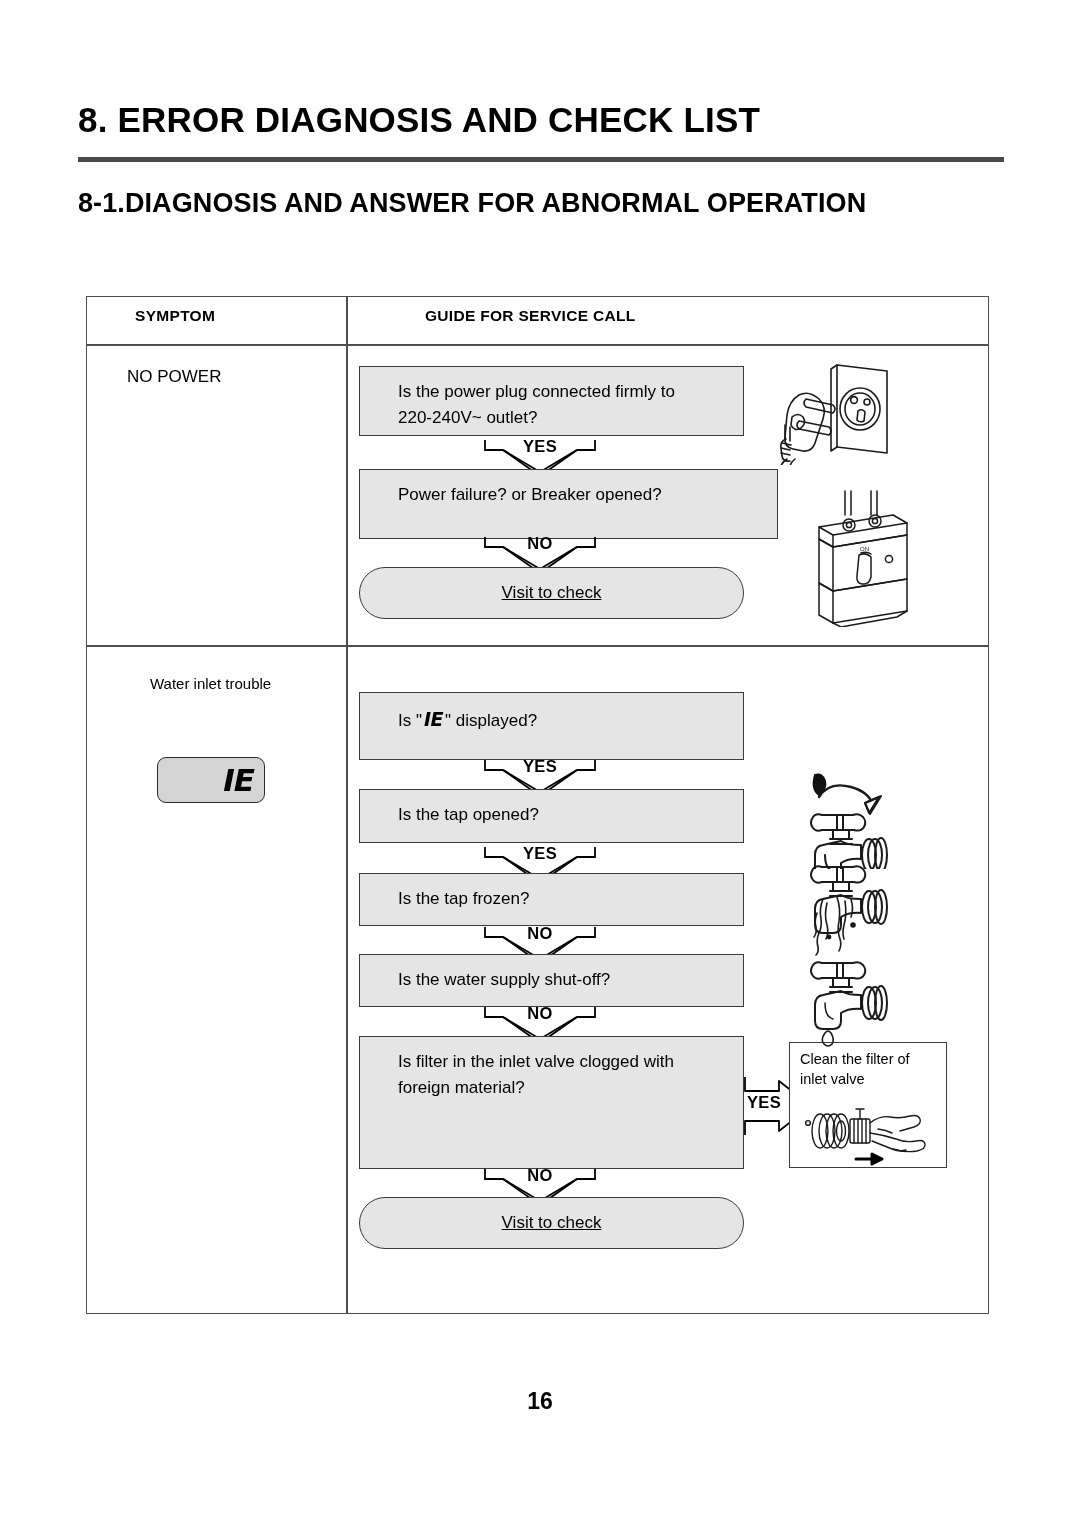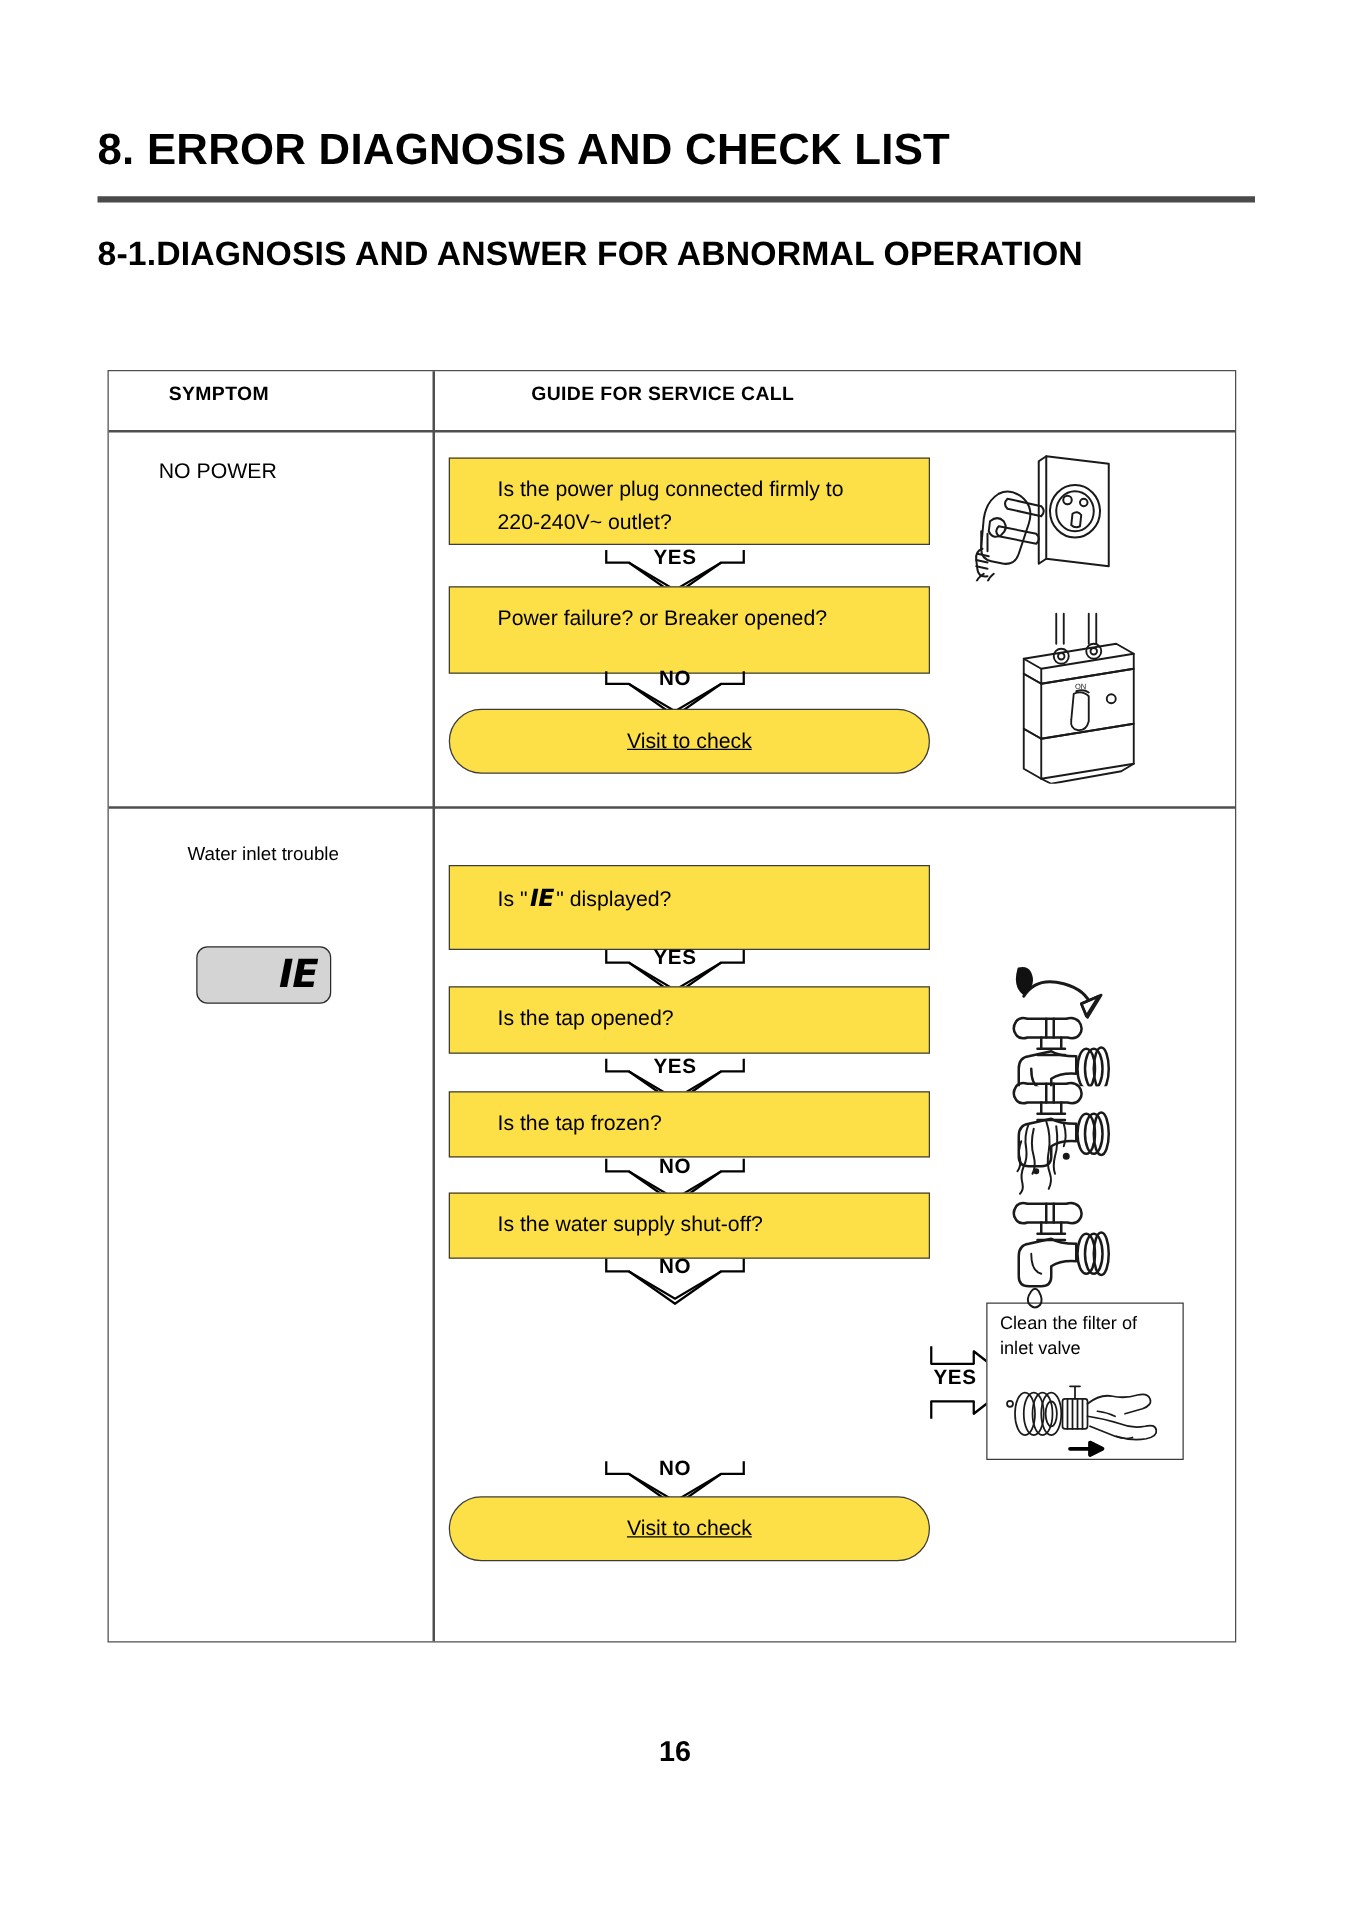--- a/index.html
+++ b/index.html
@@ -69,21 +69,21 @@
     font-family:"DejaVu Sans", sans-serif;
     font-size:31px; font-weight:bold; font-style:italic;
     letter-spacing:-1px; line-height:1;
     color:#000;
   }
 
   
   .fbox {
     position:absolute;
     border:1.4px solid #3c3c3c;
-    background:#fde047;
+    background:#e5e5e5;
     padding:12px 0 0 38px;
     font-size:17px; line-height:1.55;
   }
   .fbox.pill {
     border-radius:28px;
     padding:0;
     display:flex; align-items:center; justify-content:center;text-decoration:underline;
   }
   .inline-code {
     font-family:"DejaVu Sans", sans-serif;
@@ -163,21 +163,21 @@
   </div>
 
   <div class="arrow-down" style="left:392px; top:142px;">
     <svg width="122" height="38" viewBox="0 0 122 38">
       <path d="M6,1 L6,11 L24,11 L61,33 L98,11 L116,11 L116,1" fill="none" stroke="#000" stroke-width="1.8"></path>
       <path d="M24,11 L61,37 L98,11" fill="none" stroke="#000" stroke-width="1.8"></path>
     </svg>
     <span class="arrow-label">YES</span>
   </div>
 
-  <div class="fbox" style="left:272px; top:172px; width:385px; height:70px;">
+  <div class="fbox" style="left:272px; top:172px; width:419px; height:70px;">
     <span>Power failure? or Breaker opened?</span>
   </div>
 
   <div class="arrow-down" style="left:392px; top:239px;">
     <svg width="122" height="38" viewBox="0 0 122 38">
       <path d="M6,1 L6,11 L24,11 L61,33 L98,11 L116,11 L116,1" fill="none" stroke="#000" stroke-width="1.8"></path>
       <path d="M24,11 L61,37 L98,11" fill="none" stroke="#000" stroke-width="1.8"></path>
     </svg>
     <span class="arrow-label">NO</span>
   </div>
@@ -287,20 +287,24 @@
   </div>
 
   <div class="arrow-down" style="left:392px; top:709px;">
     <svg width="122" height="38" viewBox="0 0 122 38">
       <path d="M6,1 L6,11 L24,11 L61,33 L98,11 L116,11 L116,1" fill="none" stroke="#000" stroke-width="1.8"></path>
       <path d="M24,11 L61,37 L98,11" fill="none" stroke="#000" stroke-width="1.8"></path>
     </svg>
     <span class="arrow-label">NO</span>
   </div>
 
+  <div class="fbox" style="left:272px; top:739px; width:385px; height:133px;">
+    <span>Is filter in the inlet valve clogged with</span><br>
+    <span>foreign material?</span>
+  </div>
 
   <div class="arrow-right" style="left:652px; top:778px;">
     <svg width="78" height="62" viewBox="0 0 78 62">
       <path d="M6,2 L6,16 L40,16 L40,6 L72,31 L40,56 L40,46 L6,46 L6,60" fill="none" stroke="#000" stroke-width="1.8" stroke-linejoin="round"></path>
     </svg>
     <span class="arrow-label">YES</span>
   </div>
 
   <div class="arrow-down" style="left:392px; top:871px;">
     <svg width="122" height="38" viewBox="0 0 122 38">

